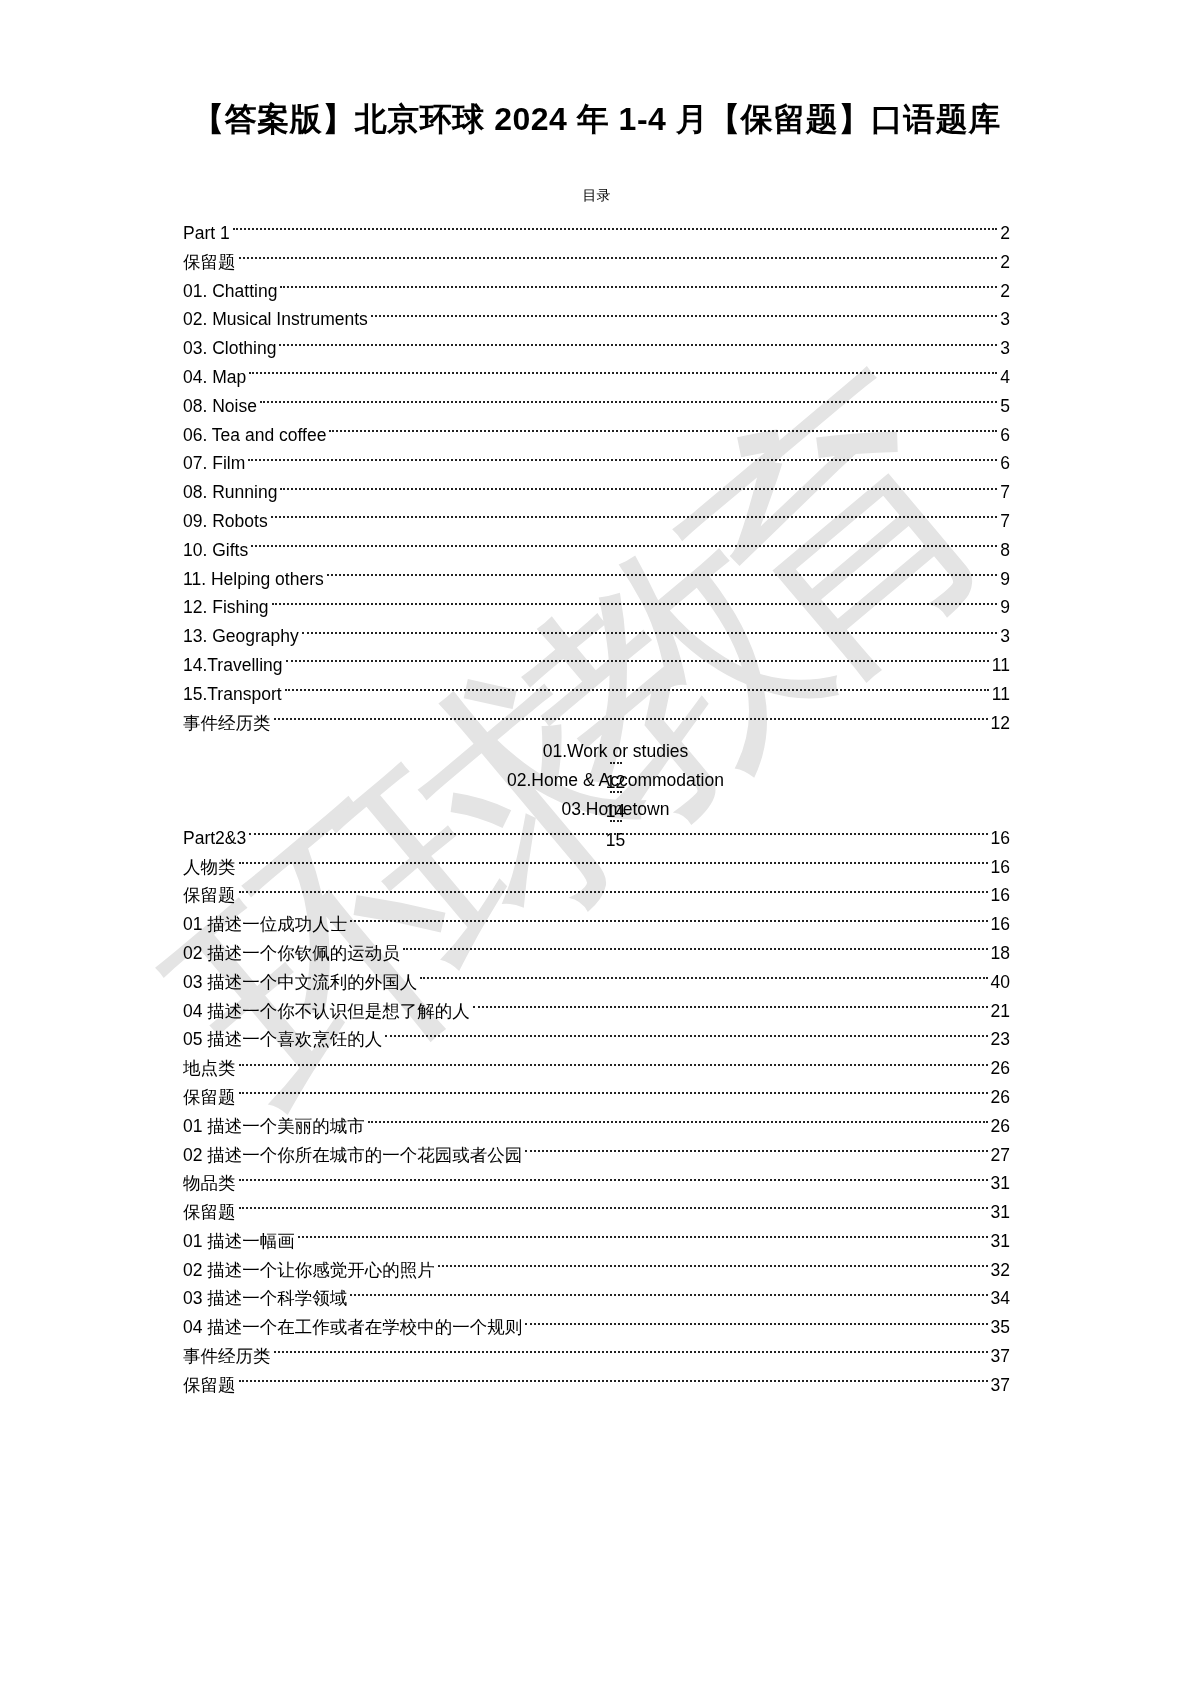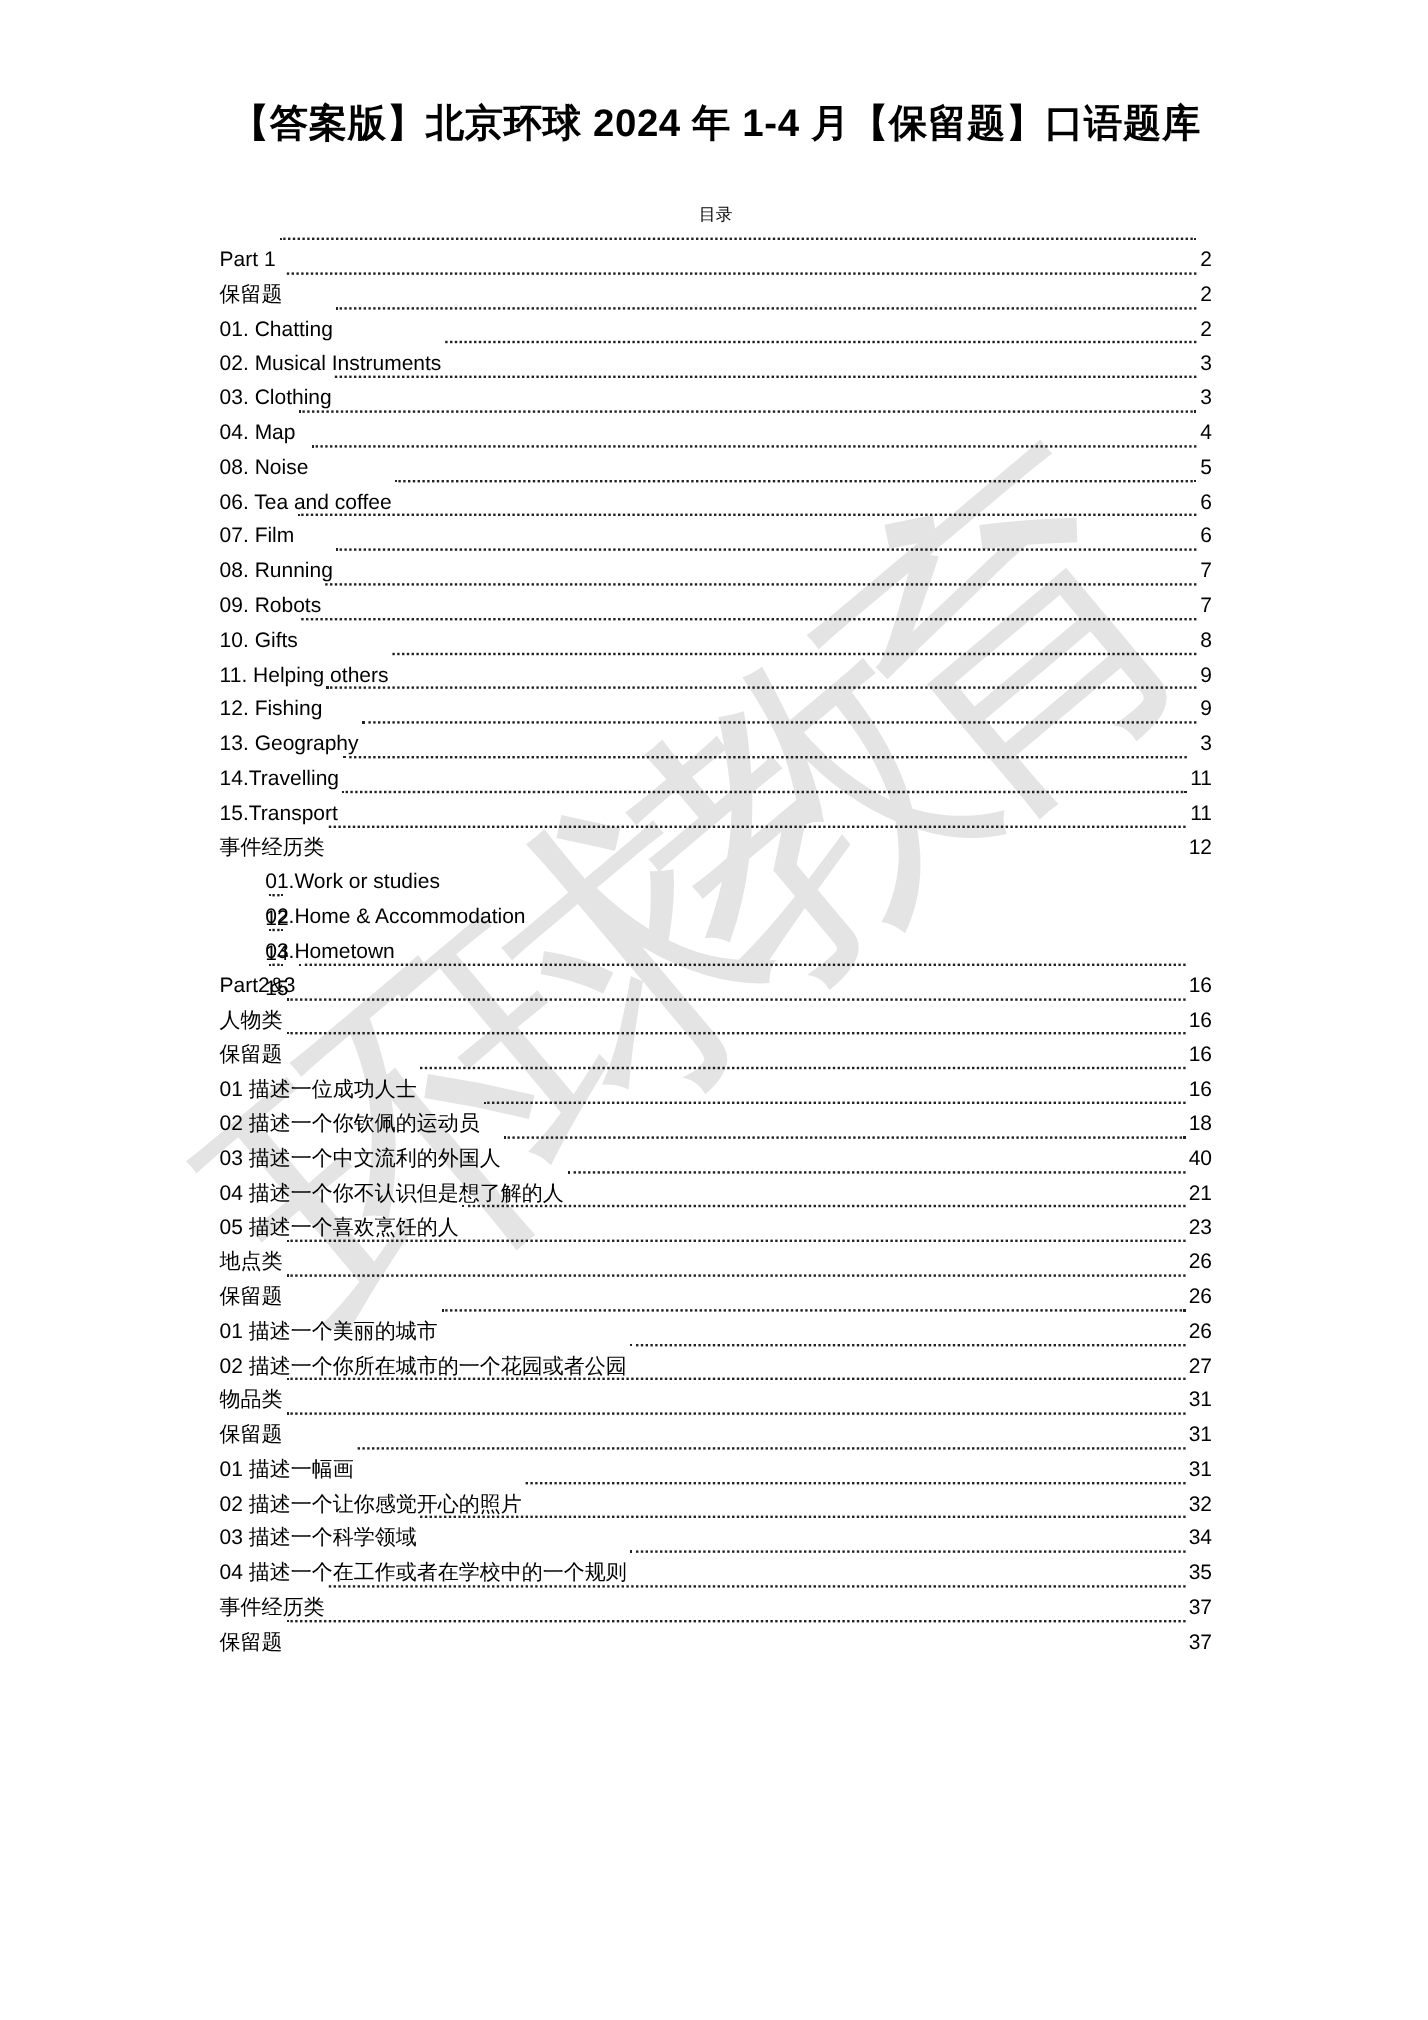--- a/index.html
+++ b/index.html
@@ -25,21 +25,21 @@
     white-space: nowrap;
     color: #e4e4e4;
     font-weight: 400;
     z-index: 0;
     user-select: none;
     pointer-events: none;
   }
   .content {
     position: absolute;
     left: 183px;
-    top: 0;
+    top: 17px;
     width: 827px;
     z-index: 1;
   }
   .doc-title {
     margin-top: 80px;
     text-align: center;
     font-size: 32px;
     font-weight: 700;
     line-height: 44px;
     letter-spacing: 0.5px;
@@ -49,21 +49,21 @@
     text-align: center;
     font-size: 14px;
     font-weight: 400;
     line-height: 24px;
   }
   .toc-list {
     margin-top: 12px;
   }
   .toc-row {
     display: flex;
-    align-items: flex-start;
+    align-items: center;
     height: 28.8px;
     font-size: 17.5px;
     line-height: 28.8px;
   }
   .toc-row.indent-1 { padding-left: 38px; flex-direction: column; }
   .toc-label {
     white-space: nowrap;
     flex: 0 0 auto;
   }
   .toc-leader {

